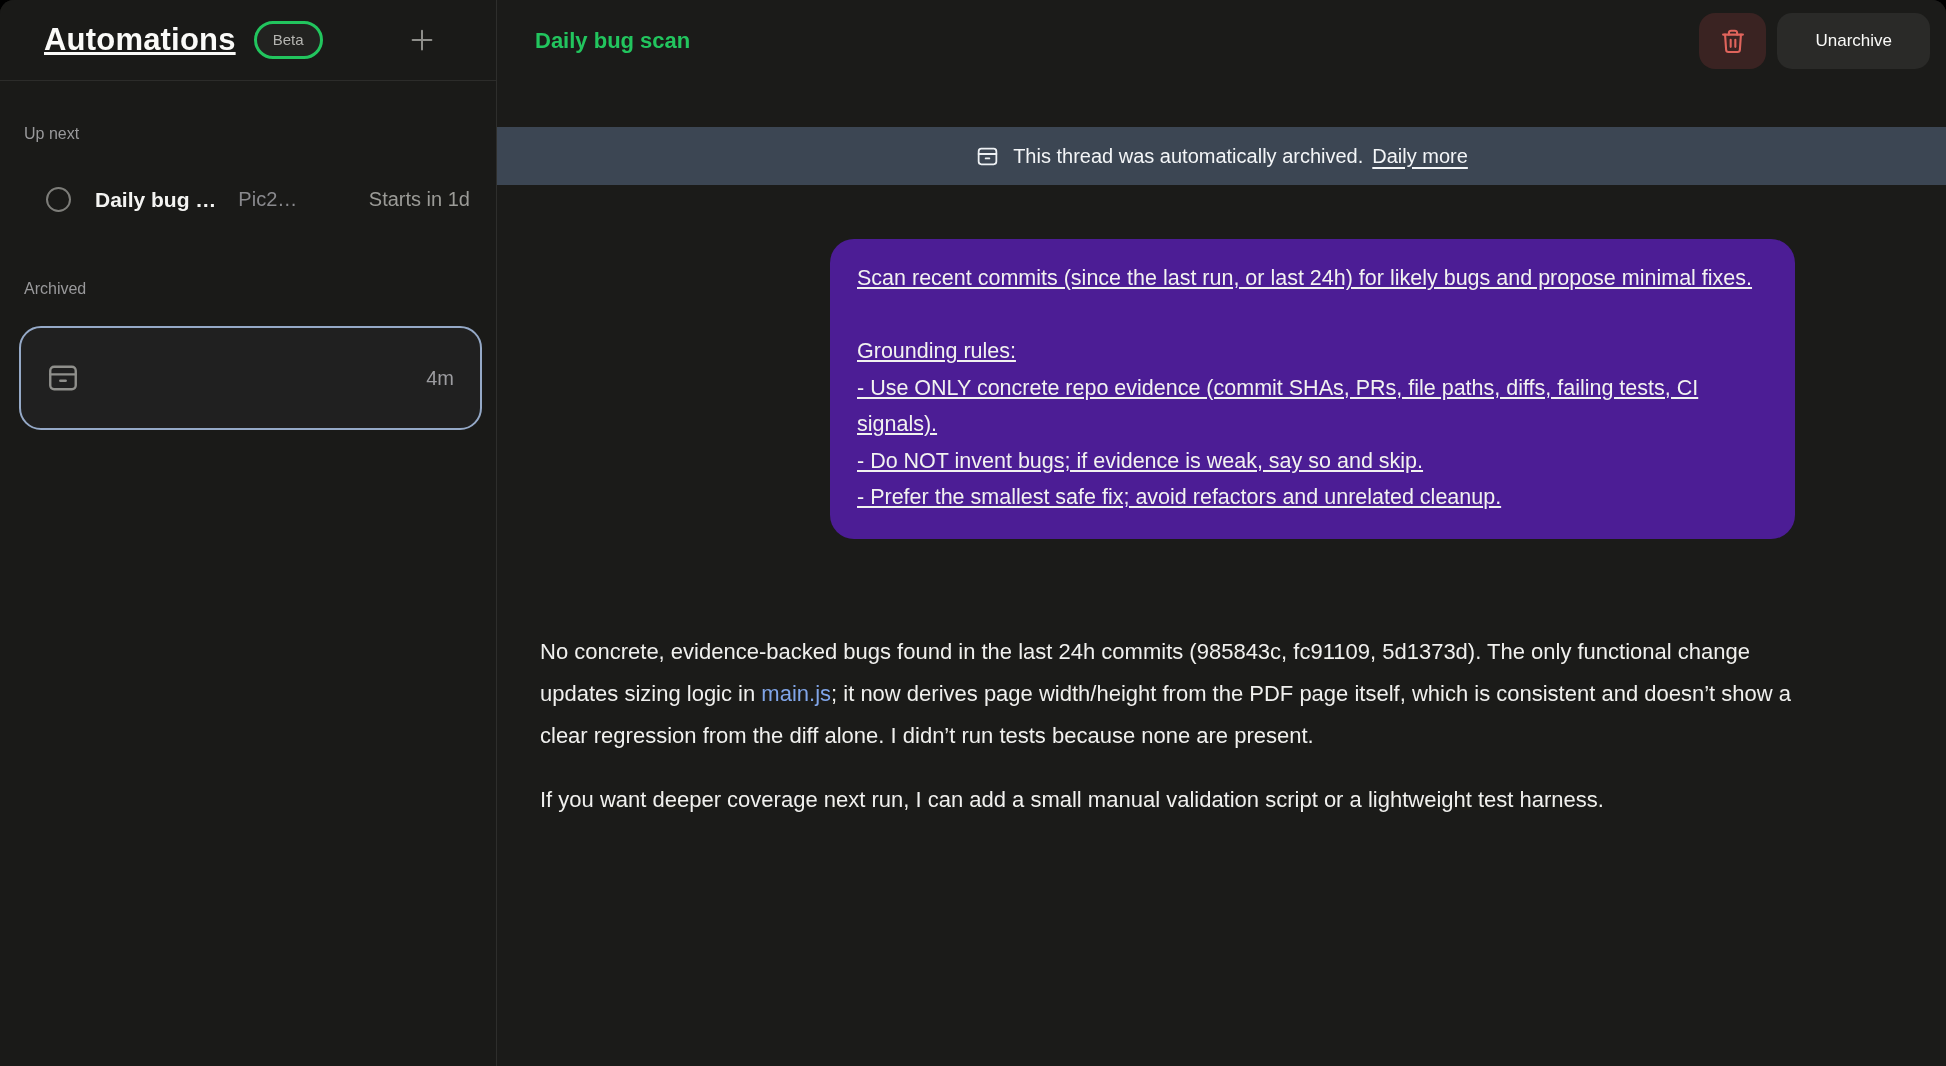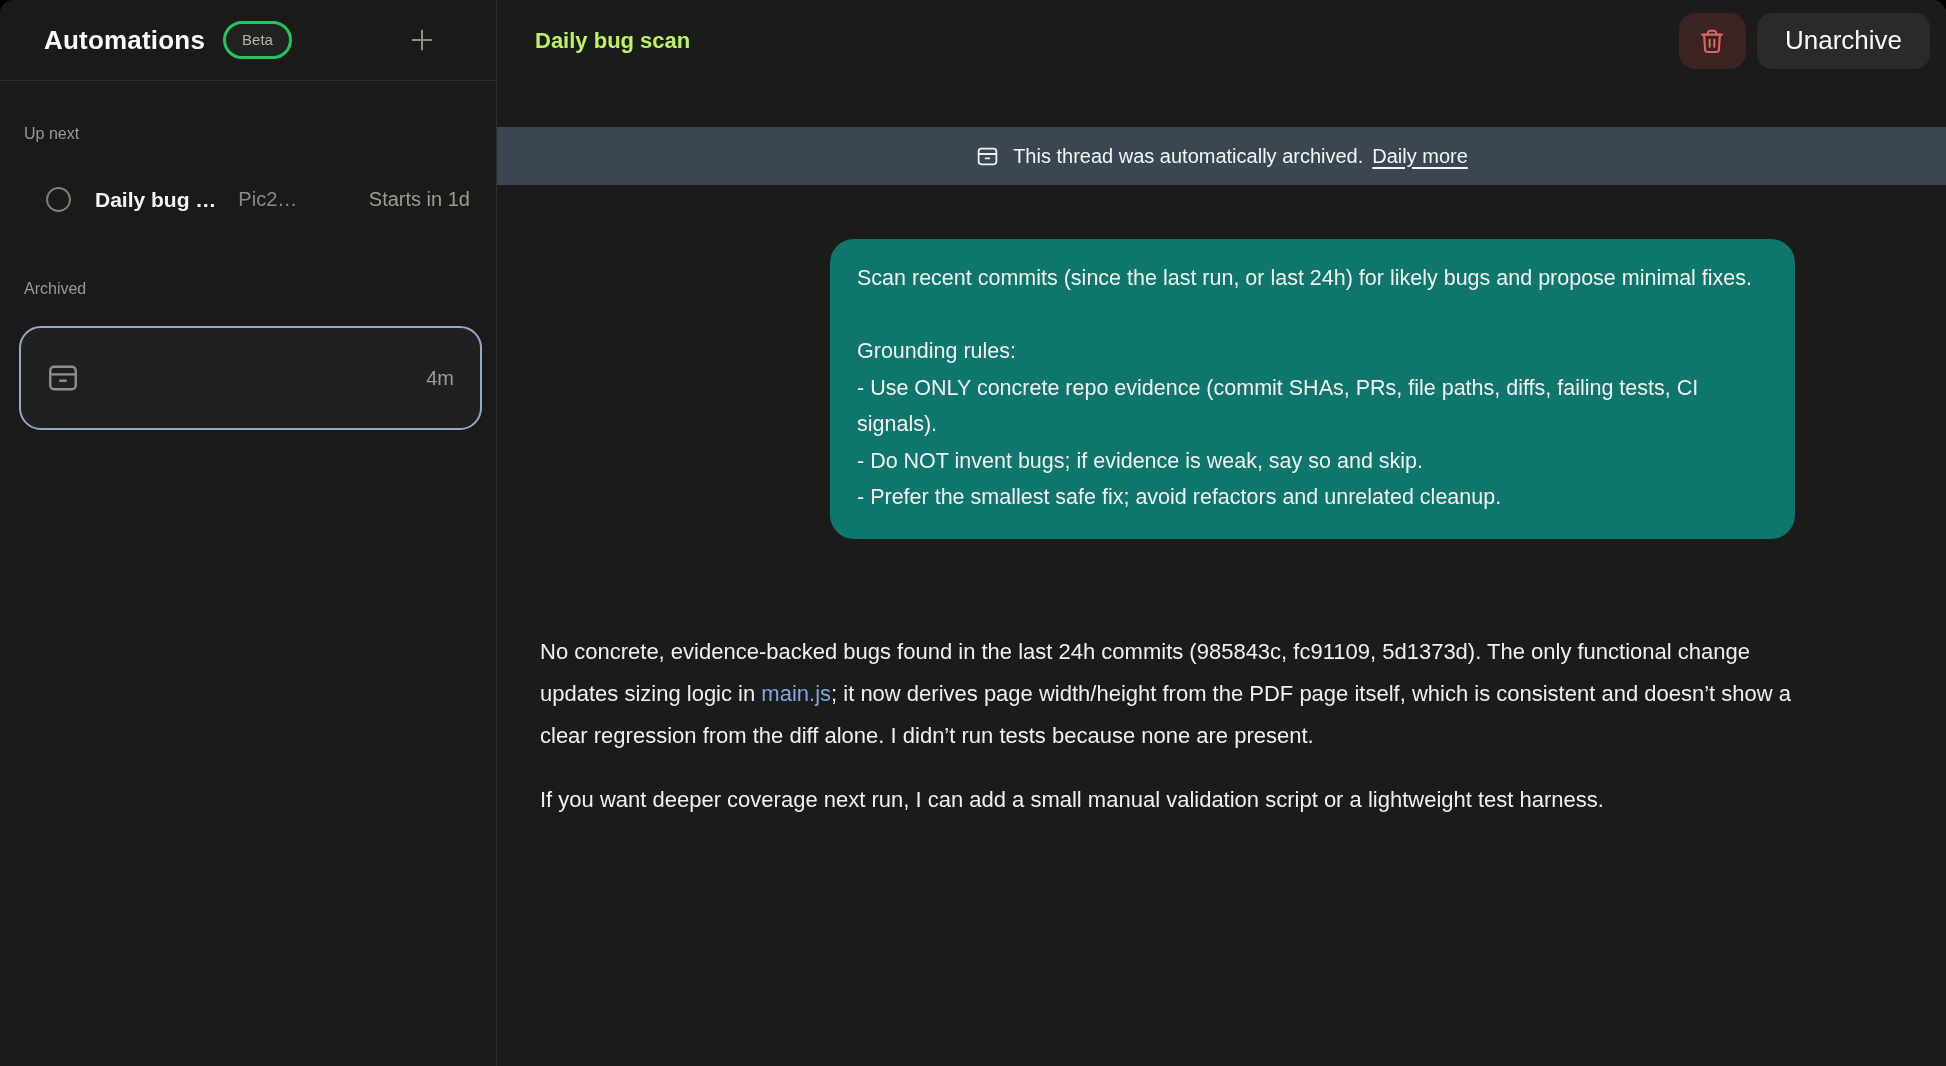--- a/index.html
+++ b/index.html
@@ -20,21 +20,21 @@
     background: #1a1a18;
     border-right: 1px solid #2e2e2c;
     display: flex; flex-direction: column;
   }
   .sidebar-header {
     height: 81px;
     display: flex; align-items: center;
     padding: 0 56px 0 44px;
     border-bottom: 1px solid #2c2c2a;
   }
-  .sidebar-title { font-size: 26px; font-weight: 700; color: #fafaf8; letter-spacing: .2px; }
+  .sidebar-title { font-size: 31px; font-weight: 700; color: #fafaf8; letter-spacing: .2px; text-decoration: underline; }
   .beta-badge {
     margin-left: 18px;
     font-size: 15px; color: #b4b4b0;
     border: 3px solid #22c55e;
     border-radius: 999px;
     padding: 7px 16px 8px;
     background: #222220;
   }
   .add-btn {
     margin-left: auto;
@@ -83,35 +83,35 @@
   .card-preview { margin-top: 8px; font-size: 20px; color: #8f8f93; }
   .card-time { margin-left: auto; font-size: 20px; color: #9c9ca0; }
 
   
   .main { flex: 1; display: flex; flex-direction: column; background: #1b1b19; min-width: 0; }
   .main-header {
     height: 81px; flex: 0 0 81px;
     display: flex; align-items: center;
     padding: 0 16px 0 38px;
   }
-  .main-title { font-size: 22px; font-weight: 700; color: #bef264; }
+  .main-title { font-size: 22px; font-weight: 700; color: #22c55e; }
   .header-actions { margin-left: auto; display: flex; align-items: center; gap: 11px; }
   .delete-btn {
     width: 67px; height: 56px;
     border: none; border-radius: 16px;
     background: #3a2322; color: #e0645c;
     display: flex; align-items: center; justify-content: center;
     cursor: pointer;
   }
   .delete-btn svg { width: 28px; height: 28px; }
   .unarchive-btn {
-    height: 56px; padding: 0 28px;
+    height: 56px; padding: 0 38px;
     border: none; border-radius: 15px;
     background: #2a2a28; color: #fafaf8;
-    font-size: 26px; font-family: inherit;
+    font-size: 17px; font-family: inherit;
     cursor: pointer;
   }
 
   .banner {
     height: 58px; flex: 0 0 58px;
     background: #3c4653;
     display: flex; align-items: center; justify-content: center;
     font-size: 20px; color: #f3f5f7; margin-top: 46px;
   }
   .banner .archive-icon { color: #eef1f4; margin-right: 13px; display: flex; }
@@ -121,26 +121,27 @@
   .chat {
     flex: 1;
     padding: 0 151px 0 43px;
     display: flex; flex-direction: column;
     overflow: hidden;
   }
   .user-bubble {
     margin-top: 54px;
     align-self: flex-end;
     max-width: 965px;
-    background: #0f766e;
+    background: #4c1d95;
     border-radius: 24px;
     padding: 21px 27px 23px;
     font-size: 21.5px; line-height: 36.5px;
     color: #f2f2f0;
     white-space: pre-line;
+    text-decoration: underline;
   }
   .assistant-message { margin-top: 92px; font-size: 22px; line-height: 42px; color: #f0f0ee; }
   .assistant-message p + p { margin-top: 22px; }
   .inline-link { color: #80a5e8; text-decoration: none; cursor: pointer; }
 </style>
 </head>
 <body>
 
 <div class="app">
 

